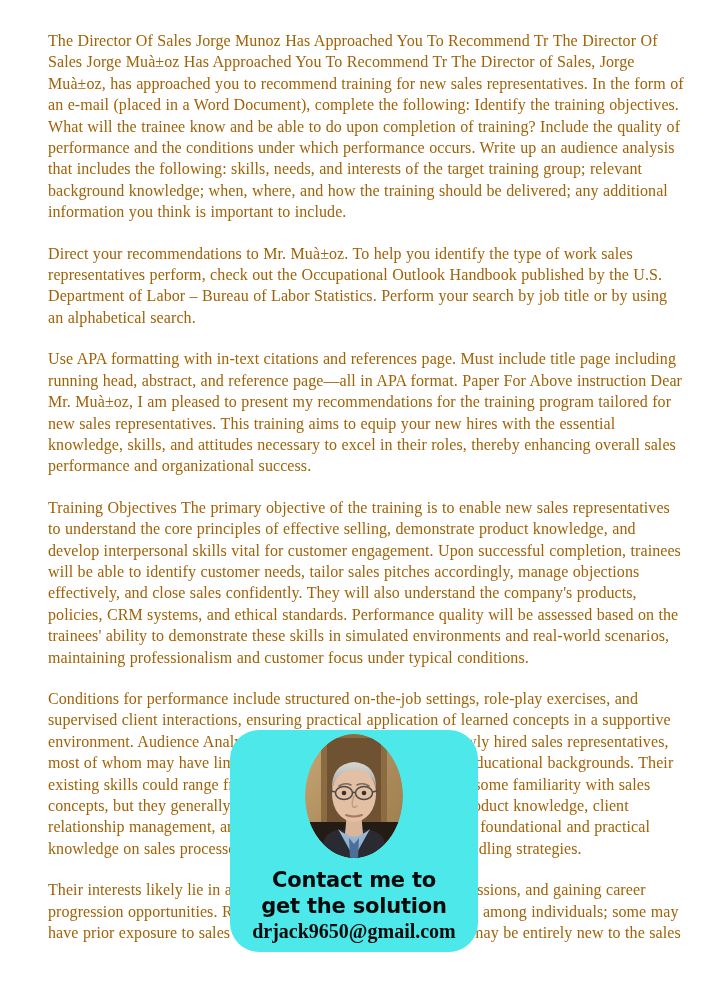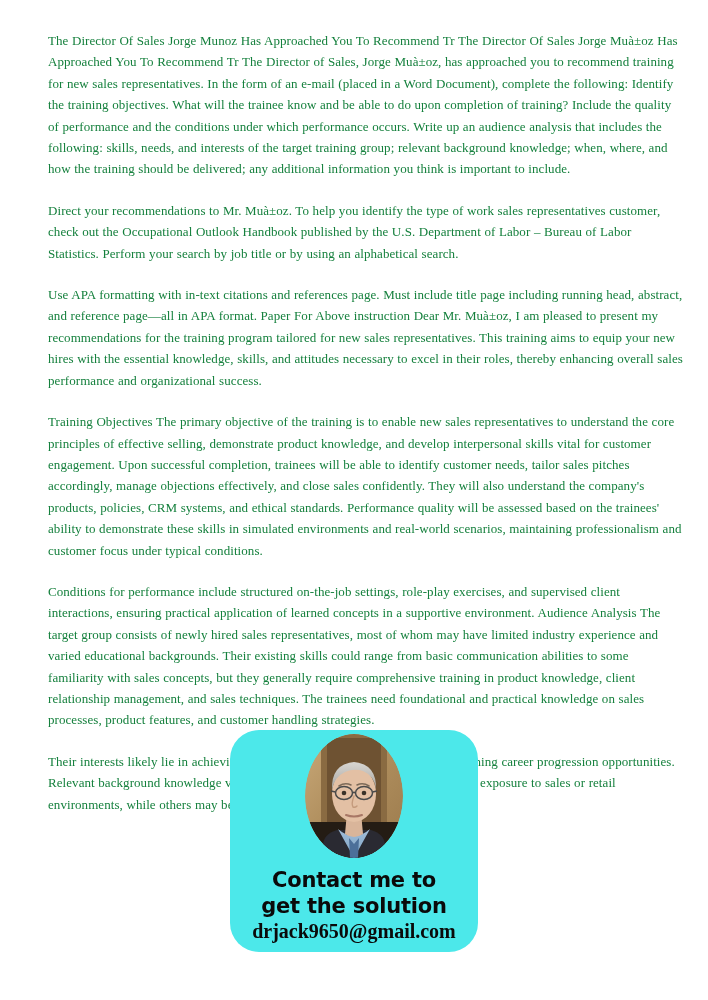--- a/index.html
+++ b/index.html
@@ -26,23 +26,23 @@
 
   #doc-body {
     position: absolute;
     left: 48px;
     top: 30px;
     width: 636px;
   }
 
   .para {
     margin: 0 0 20px 0;
-    font-size: 13px;
+    font-size: 16px;
     line-height: 21.4px;
-    color: #15803d;
+    color: #a16207;
     text-align: left;
     letter-spacing: 0.005em;
     word-spacing: 0.02em;
   }
   .para:last-child { margin-bottom: 0; }
 
   
   #promo-overlay {
     position: absolute;
     left: 230px;
@@ -91,21 +91,21 @@
     white-space: nowrap;
   }
 </style>
 </head>
 <body>
 
 <div id="page">
 
   <div id="doc-body">
     <p class="para">The Director Of Sales Jorge Munoz Has Approached You To Recommend Tr The Director Of Sales Jorge Muà±oz Has Approached You To Recommend Tr The Director of Sales, Jorge Muà±oz, has approached you to recommend training for new sales representatives. In the form of an e-mail (placed in a Word Document), complete the following: Identify the training objectives. What will the trainee know and be able to do upon completion of training? Include the quality of performance and the conditions under which performance occurs. Write up an audience analysis that includes the following: skills, needs, and interests of the target training group; relevant background knowledge; when, where, and how the training should be delivered; any additional information you think is important to include.</p>
-    <p class="para">Direct your recommendations to Mr. Muà±oz. To help you identify the type of work sales representatives customer, check out the Occupational Outlook Handbook published by the U.S. Department of Labor – Bureau of Labor Statistics. Perform your search by job title or by using an alphabetical search.</p>
+    <p class="para">Direct your recommendations to Mr. Muà±oz. To help you identify the type of work sales representatives perform, check out the Occupational Outlook Handbook published by the U.S. Department of Labor – Bureau of Labor Statistics. Perform your search by job title or by using an alphabetical search.</p>
     <p class="para">Use APA formatting with in-text citations and references page. Must include title page including running head, abstract, and reference page—all in APA format. Paper For Above instruction Dear Mr. Muà±oz, I am pleased to present my recommendations for the training program tailored for new sales representatives. This training aims to equip your new hires with the essential knowledge, skills, and attitudes necessary to excel in their roles, thereby enhancing overall sales performance and organizational success.</p>
     <p class="para">Training Objectives The primary objective of the training is to enable new sales representatives to understand the core principles of effective selling, demonstrate product knowledge, and develop interpersonal skills vital for customer engagement. Upon successful completion, trainees will be able to identify customer needs, tailor sales pitches accordingly, manage objections effectively, and close sales confidently. They will also understand the company's products, policies, CRM systems, and ethical standards. Performance quality will be assessed based on the trainees' ability to demonstrate these skills in simulated environments and real-world scenarios, maintaining professionalism and customer focus under typical conditions.</p>
     <p class="para">Conditions for performance include structured on-the-job settings, role-play exercises, and supervised client interactions, ensuring practical application of learned concepts in a supportive environment. Audience Analysis The target group consists of newly hired sales representatives, most of whom may have limited industry experience and varied educational backgrounds. Their existing skills could range from basic communication abilities to some familiarity with sales concepts, but they generally require comprehensive training in product knowledge, client relationship management, and sales techniques. The trainees need foundational and practical knowledge on sales processes, product features, and customer handling strategies.</p>
     <p class="para">Their interests likely lie in achieving sales targets, earning commissions, and gaining career progression opportunities. Relevant background knowledge varies among individuals; some may have prior exposure to sales or retail environments, while others may be entirely new to the sales</p>
   </div>
 
   <div id="promo-overlay" style="background: rgb(76, 232, 234);">
 
     <div id="promo-avatar">
       <svg viewBox="0 0 98 124" preserveAspectRatio="xMidYMid slice" aria-hidden="true">

